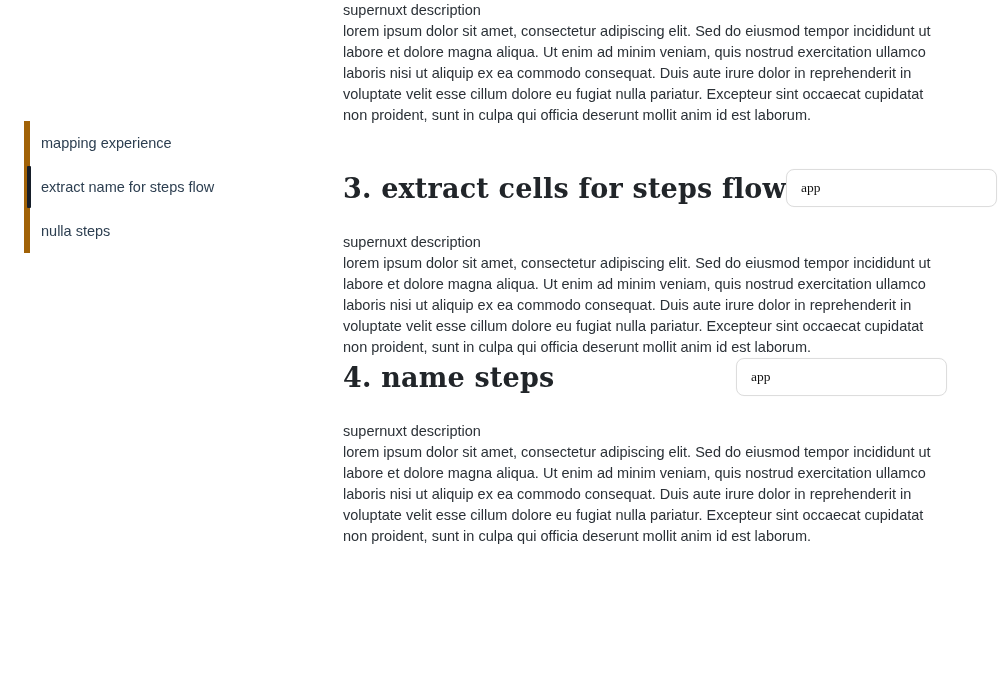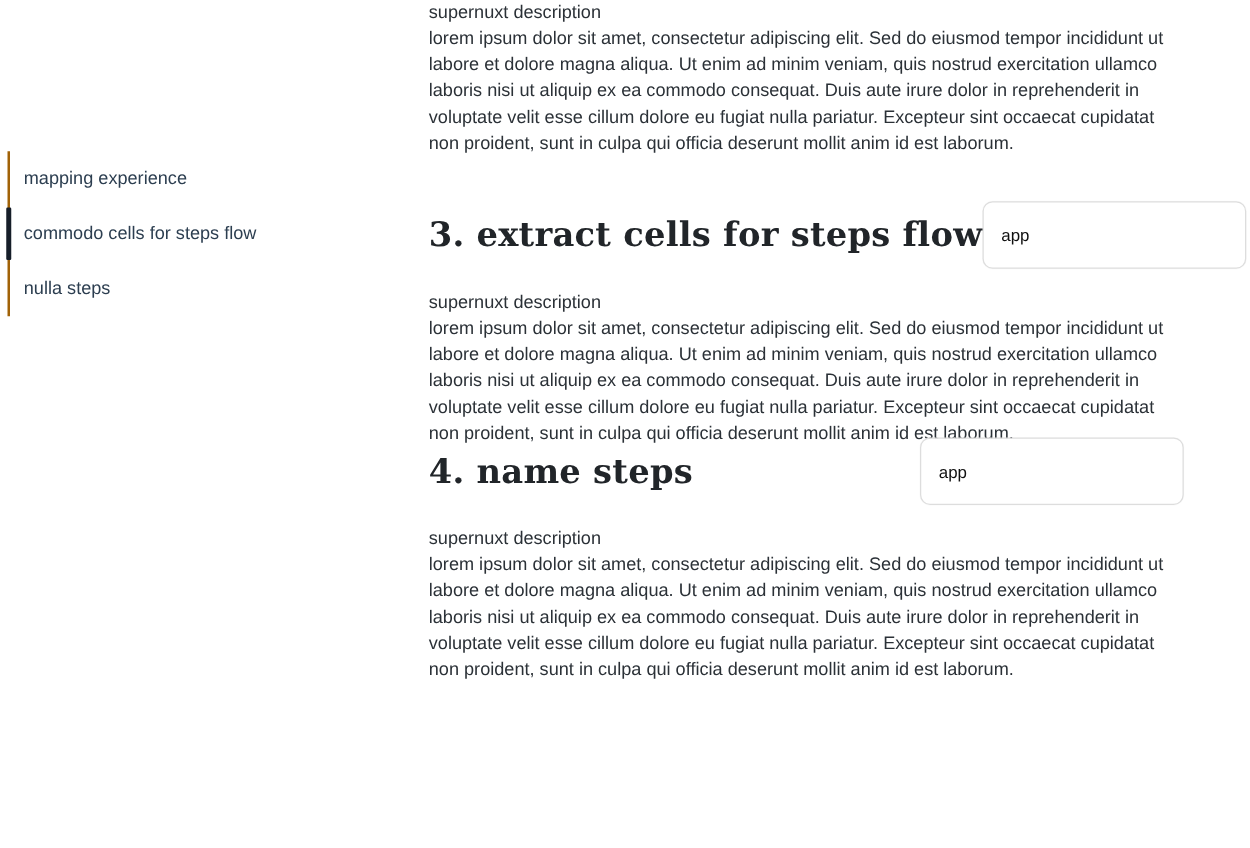--- a/index.html
+++ b/index.html
@@ -1,21 +1,21 @@
 <!DOCTYPE html>
 <html><head>
 <meta charset="utf-8">
 <style>
   * { margin: 0; padding: 0; box-sizing: border-box; }
   html, body { width: 1000px; height: 678px; background: #ffffff; overflow: hidden; }
   body { font-family: "Liberation Sans", sans-serif; position: relative; }
 
   
   .sidebar { position: absolute; left: 6px; top: 121px; width: 300px; }
-  .nav-list { border-left: 2px solid #a16207; }
+  .nav-list { border-left: 6px solid #a16207; margin-left: 18px; }
   .nav-item {
     position: relative; height: 44px; display: flex; align-items: center;
     padding-left: 11px; font-size: 14.5px; color: #2c3e50; cursor: pointer;
     white-space: nowrap;
   }
   .nav-item.active::before {
     content: ""; position: absolute; left: -3px; top: 1px;
     width: 4px; height: 42px; background: #161e29; border-radius: 1px;
   }
 
@@ -26,42 +26,43 @@
   .heading-row {
     display: flex; justify-content: space-between; align-items: center;
     height: 38px;
   }
   .section-heading {
     font-family: "DejaVu Serif", "Liberation Serif", serif;
     font-weight: 700; font-size: 27px; color: #212529; letter-spacing: 0.2px;
     white-space: nowrap;
   }
   .tag-box {
-    width: 211px; height: 54px; flex-shrink: 0;
+    width: 211px; height: 38px; flex-shrink: 0;
     border: 1px solid #dddddd; border-radius: 8px; background: #ffffff;
     display: flex; align-items: center; padding-left: 14px;
     font-size: 13.5px; color: #101010;
     box-shadow: 0 0 0 0.5px rgba(0,0,0,0.02);
+    font-family: Liberation Serif, serif;
   }
 
   .heading-row-3 { margin-top: 43px; }
   .desc-3 { margin-top: 25px; }
   .heading-row-4 { }
   .desc-4 { margin-top: 25px; }
 </style>
 </head>
 <body>
 
 <aside class="sidebar">
   <nav class="nav-list">
     <div class="nav-item">
       <span>mapping experience</span>
     </div>
     <div class="nav-item active">
-      <span>commodo cells for steps flow</span>
+      <span>extract name for steps flow</span>
     </div>
     <div class="nav-item">
       <span>nulla steps</span>
     </div>
   </nav>
 </aside>
 
 <main class="main">
 
   <section>

